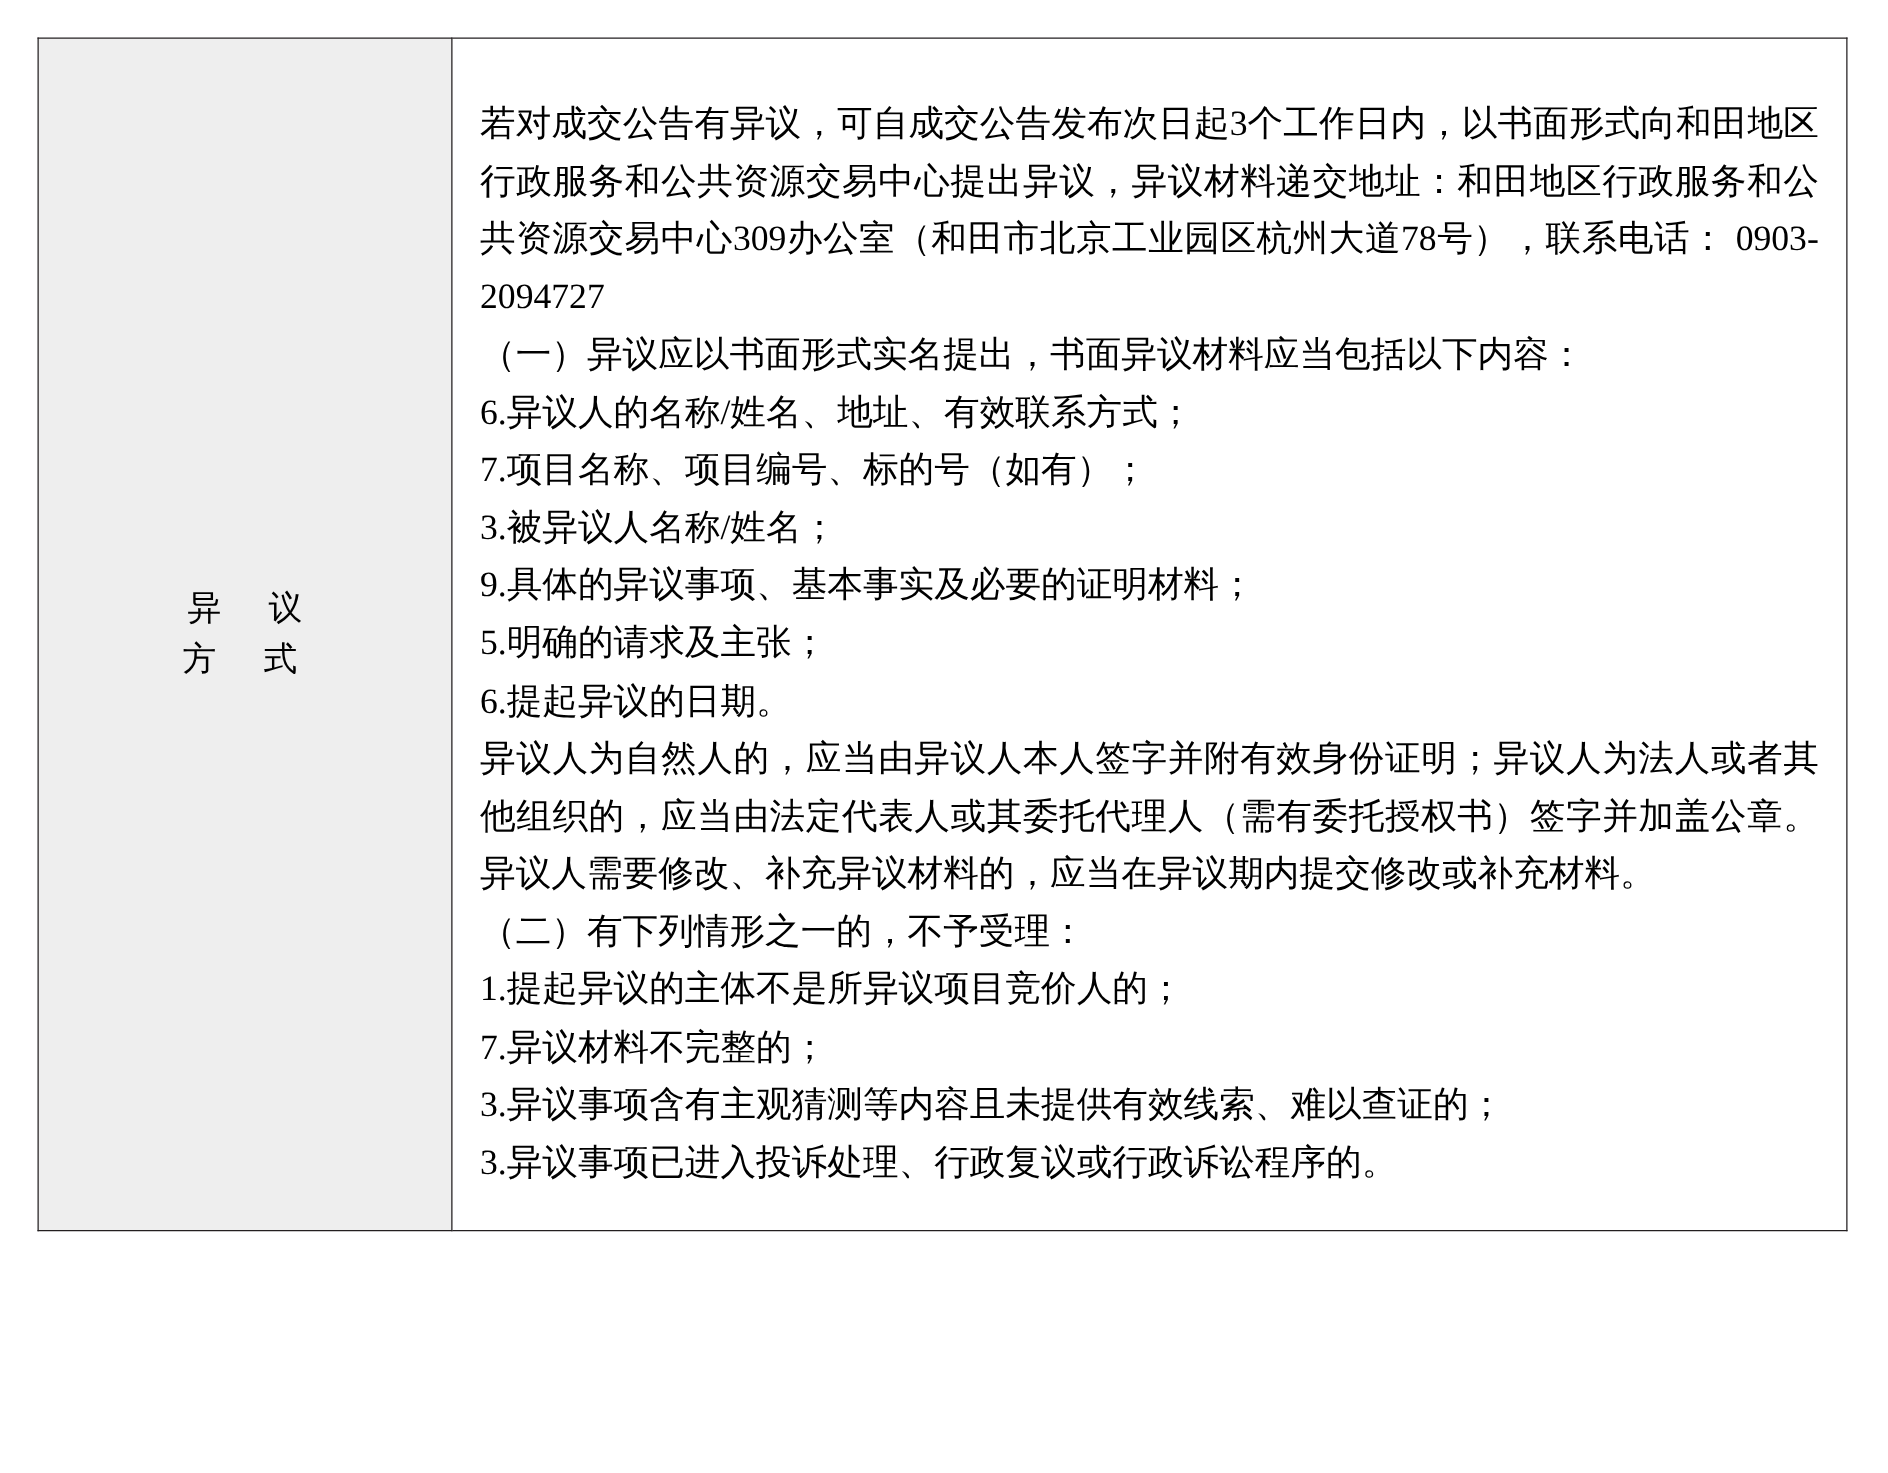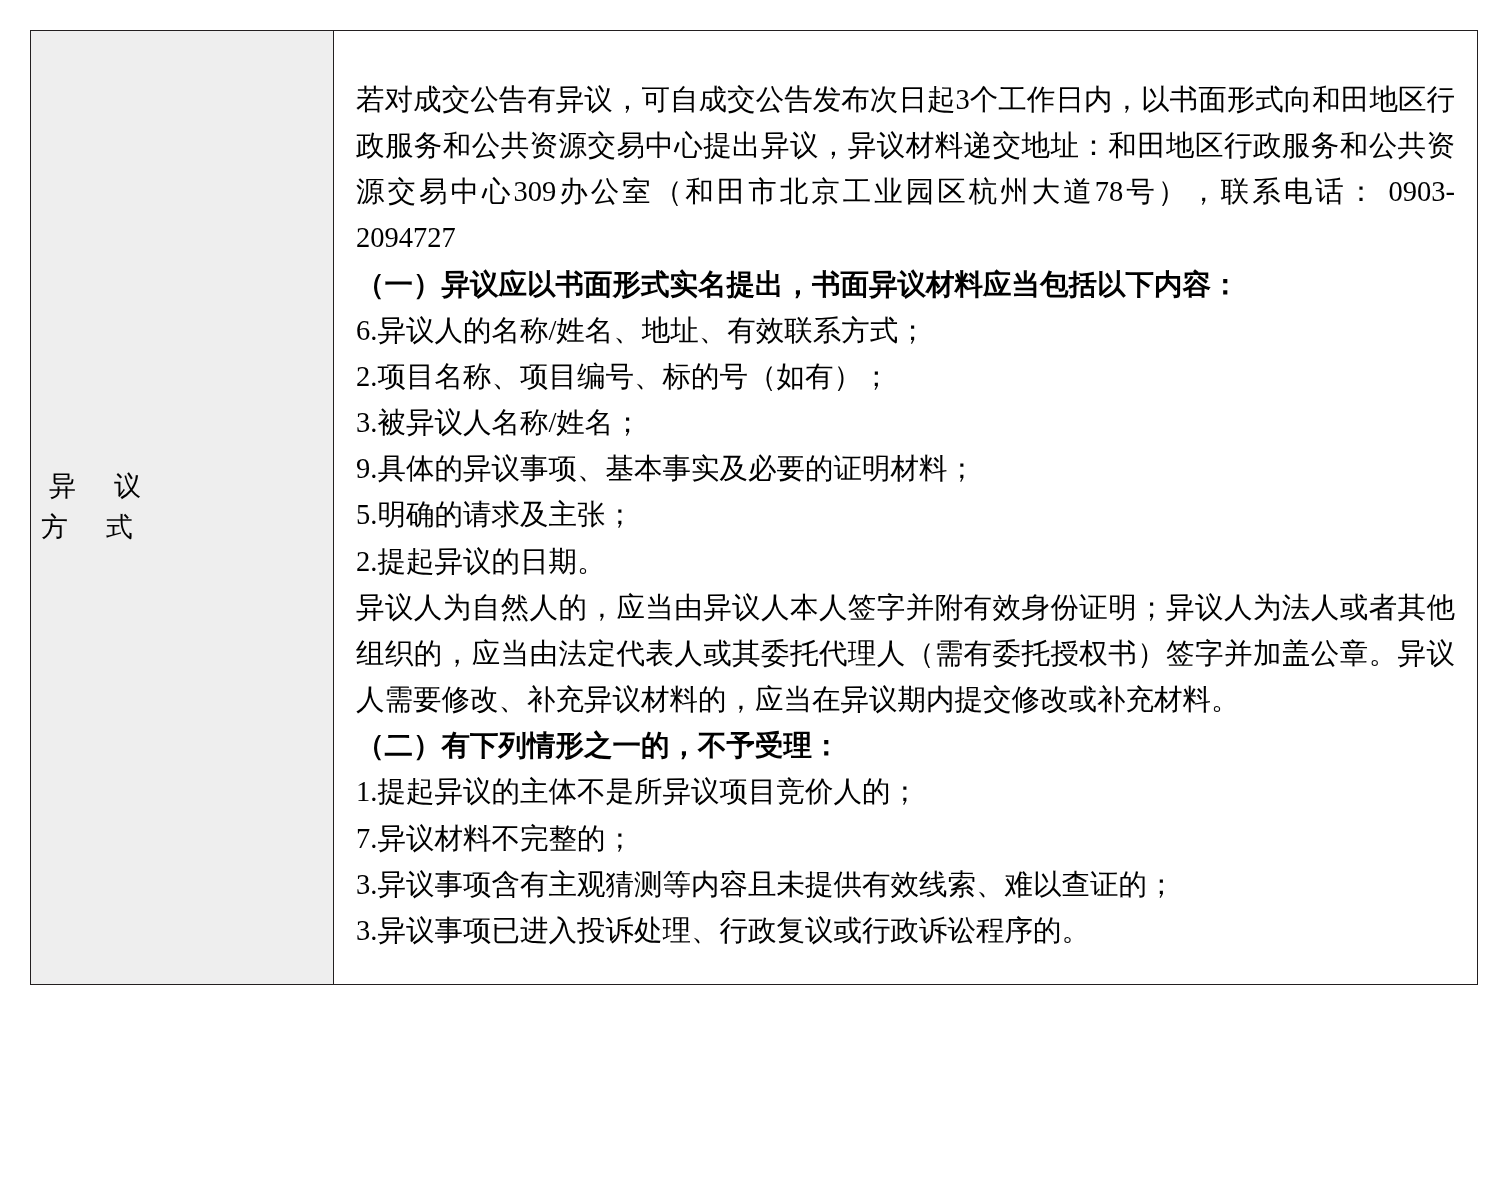--- a/index.html
+++ b/index.html
@@ -29,22 +29,22 @@
   }
   .doc-table td {
     border: 1px solid #231f20;
     vertical-align: top;
     padding: 0;
   }
   td.label-cell {
     width: 282px;
     background: #eeeeee;
     vertical-align: middle;
-    text-align: left;
-    padding: 0 10px;
+    text-align: center;
+    padding: 0 24px;
   }
   .label-text {
     font-size: 27px;
     line-height: 1.55;
     letter-spacing: 0.30em;
     text-indent: 0.30em;
     font-family: "Liberation Serif", "DejaVu Serif", serif;
     color: #000;
     white-space: pre;
     display: block;
@@ -60,44 +60,43 @@
     text-align: justify;
     text-justify: inter-ideograph;
   }
   .para {
     margin: 0;
     padding: 0;
     white-space: normal;
   }
   .para.indent {
     text-indent: 0;
-    font-weight: bold;
   }
 </style>
 </head>
 <body>
 
 <div class="page">
   <table class="doc-table">
     <tbody>
       <tr>
         <td class="label-cell">
           <span class="label-text">异  议
 方  式</span>
         </td>
         <td class="content-cell">
           <div class="content-body">
             <p class="para">若对成交公告有异议，可自成交公告发布次日起3个工作日内，以书面形式向和田地区行政服务和公共资源交易中心提出异议，异议材料递交地址：和田地区行政服务和公共资源交易中心309办公室（和田市北京工业园区杭州大道78号），联系电话： 0903-2094727</p>
             <p class="para indent">（一）异议应以书面形式实名提出，书面异议材料应当包括以下内容：</p>
             <p class="para">6.异议人的名称/姓名、地址、有效联系方式；</p>
-            <p class="para">2.项目名称、项目编号、标的号（如有）；</p>
+            <p class="para">7.项目名称、项目编号、标的号（如有）；</p>
             <p class="para">3.被异议人名称/姓名；</p>
             <p class="para">9.具体的异议事项、基本事实及必要的证明材料；</p>
             <p class="para">5.明确的请求及主张；</p>
-            <p class="para">2.提起异议的日期。</p>
+            <p class="para">6.提起异议的日期。</p>
             <p class="para">异议人为自然人的，应当由异议人本人签字并附有效身份证明；异议人为法人或者其他组织的，应当由法定代表人或其委托代理人（需有委托授权书）签字并加盖公章。异议人需要修改、补充异议材料的，应当在异议期内提交修改或补充材料。</p>
             <p class="para indent">（二）有下列情形之一的，不予受理：</p>
             <p class="para">1.提起异议的主体不是所异议项目竞价人的；</p>
             <p class="para">7.异议材料不完整的；</p>
             <p class="para">3.异议事项含有主观猜测等内容且未提供有效线索、难以查证的；</p>
             <p class="para">3.异议事项已进入投诉处理、行政复议或行政诉讼程序的。</p>
           </div>
         </td>
       </tr>
     </tbody>

